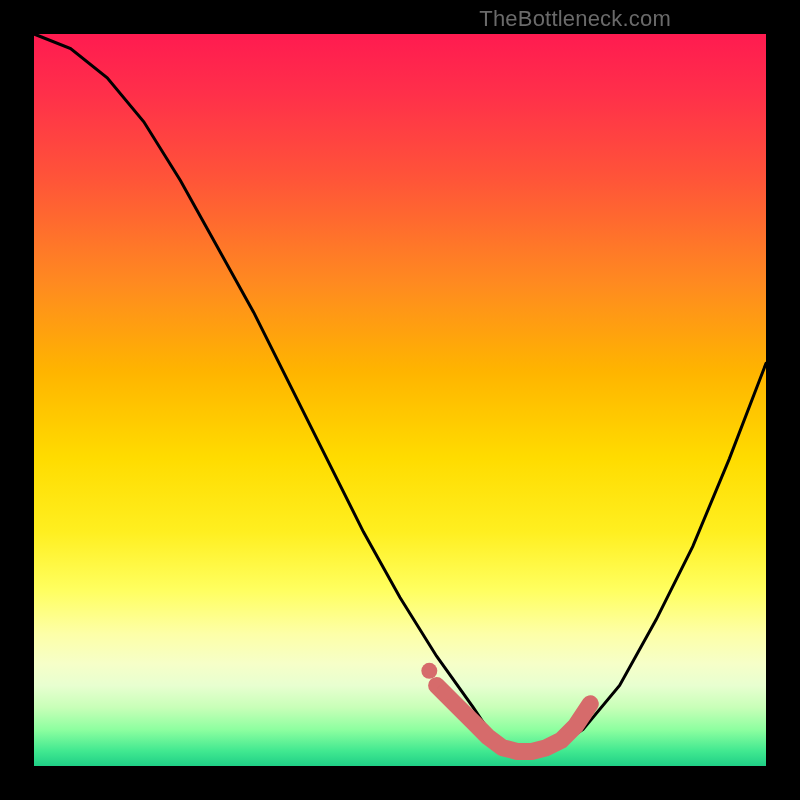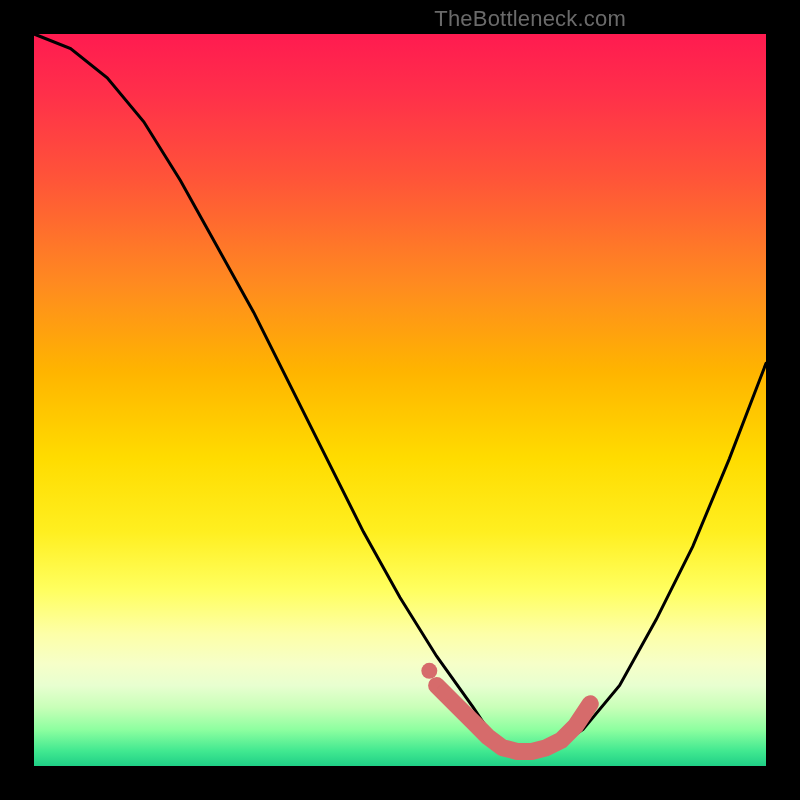--- a/index.html
+++ b/index.html
@@ -11,20 +11,21 @@
     overflow: hidden;
     font-family: Arial, Helvetica, sans-serif;
   }
   .frame {
     position: absolute;
     left: 0;
     top: 0;
     width: 636px;
     height: 800px;
     background: #000;
+    padding-left: 45px;
   }
   .plot {
     position: absolute;
     left: 34px;
     top: 34px;
     width: 732px;
     height: 732px;
     
     background: linear-gradient(to bottom,
       #ff1b50 0%,

